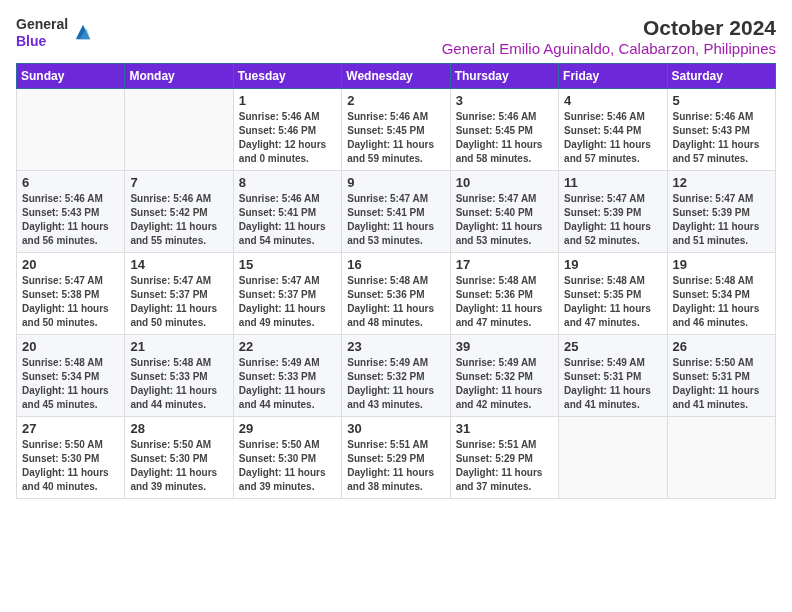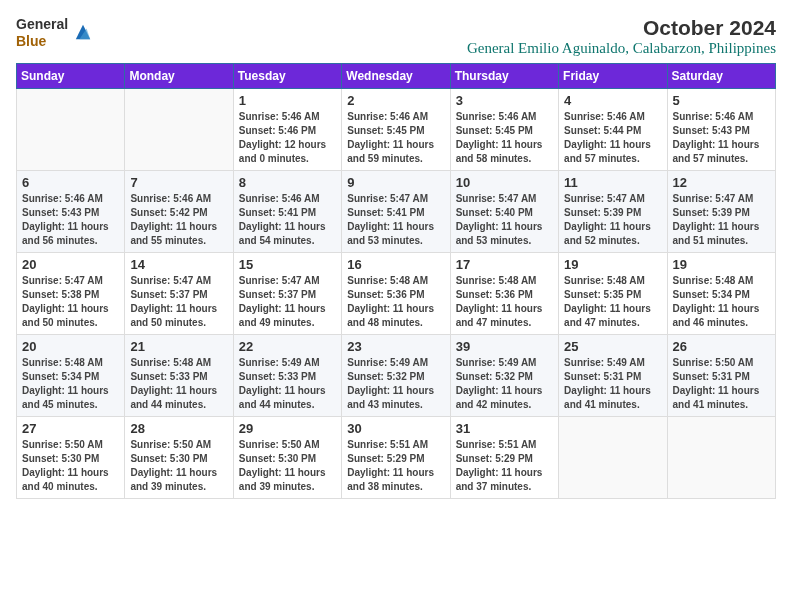--- a/index.html
+++ b/index.html
@@ -17,39 +17,38 @@
       margin-bottom: 6px;
     }
     .logo-text {
       display: flex;
       flex-direction: column;
       font-size: 14px;
       font-weight: bold;
       line-height: 1.2;
     }
     .logo-general { color: #333; }
-    .logo-blue { color: #a16207; }
+    .logo-blue { color: #6d28d9; }
     .logo-icon {
       width: 18px;
       height: 18px;
       margin-left: 2px;
       margin-top: -2px;
     }
     .title-block {
       text-align: right;
     }
     .month-title {
       font-size: 21px;
       font-weight: bold;
       color: #333;
     }
     .subtitle {
       font-size: 15px;
-      color: #0f766e;
-      font-family: Liberation Serif, serif;
+      color: #a21caf;
     }
     .calendar {
       width: 100%;
       border-collapse: collapse;
       border: 1px solid #ccc;
       margin-top: 6px;
     }
     .calendar th {
       background-color: #6d28d9;
       color: #fff;

